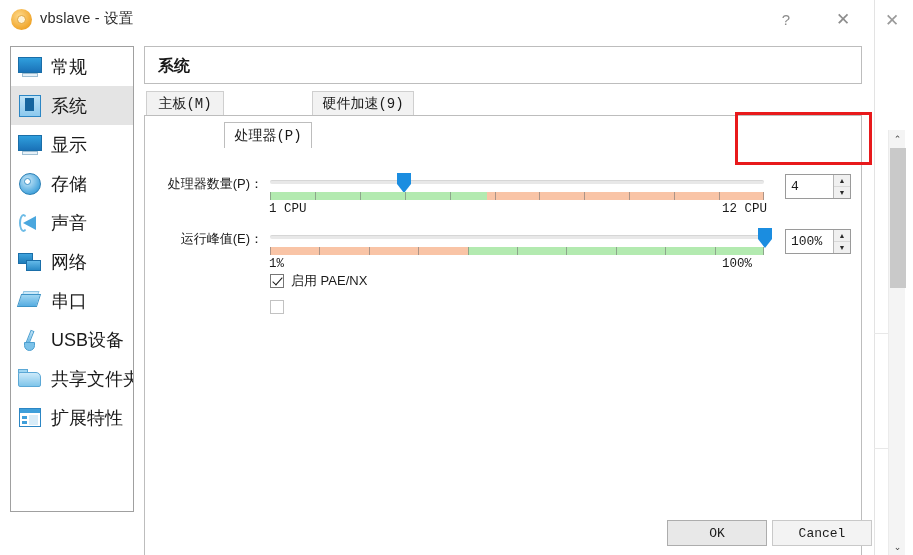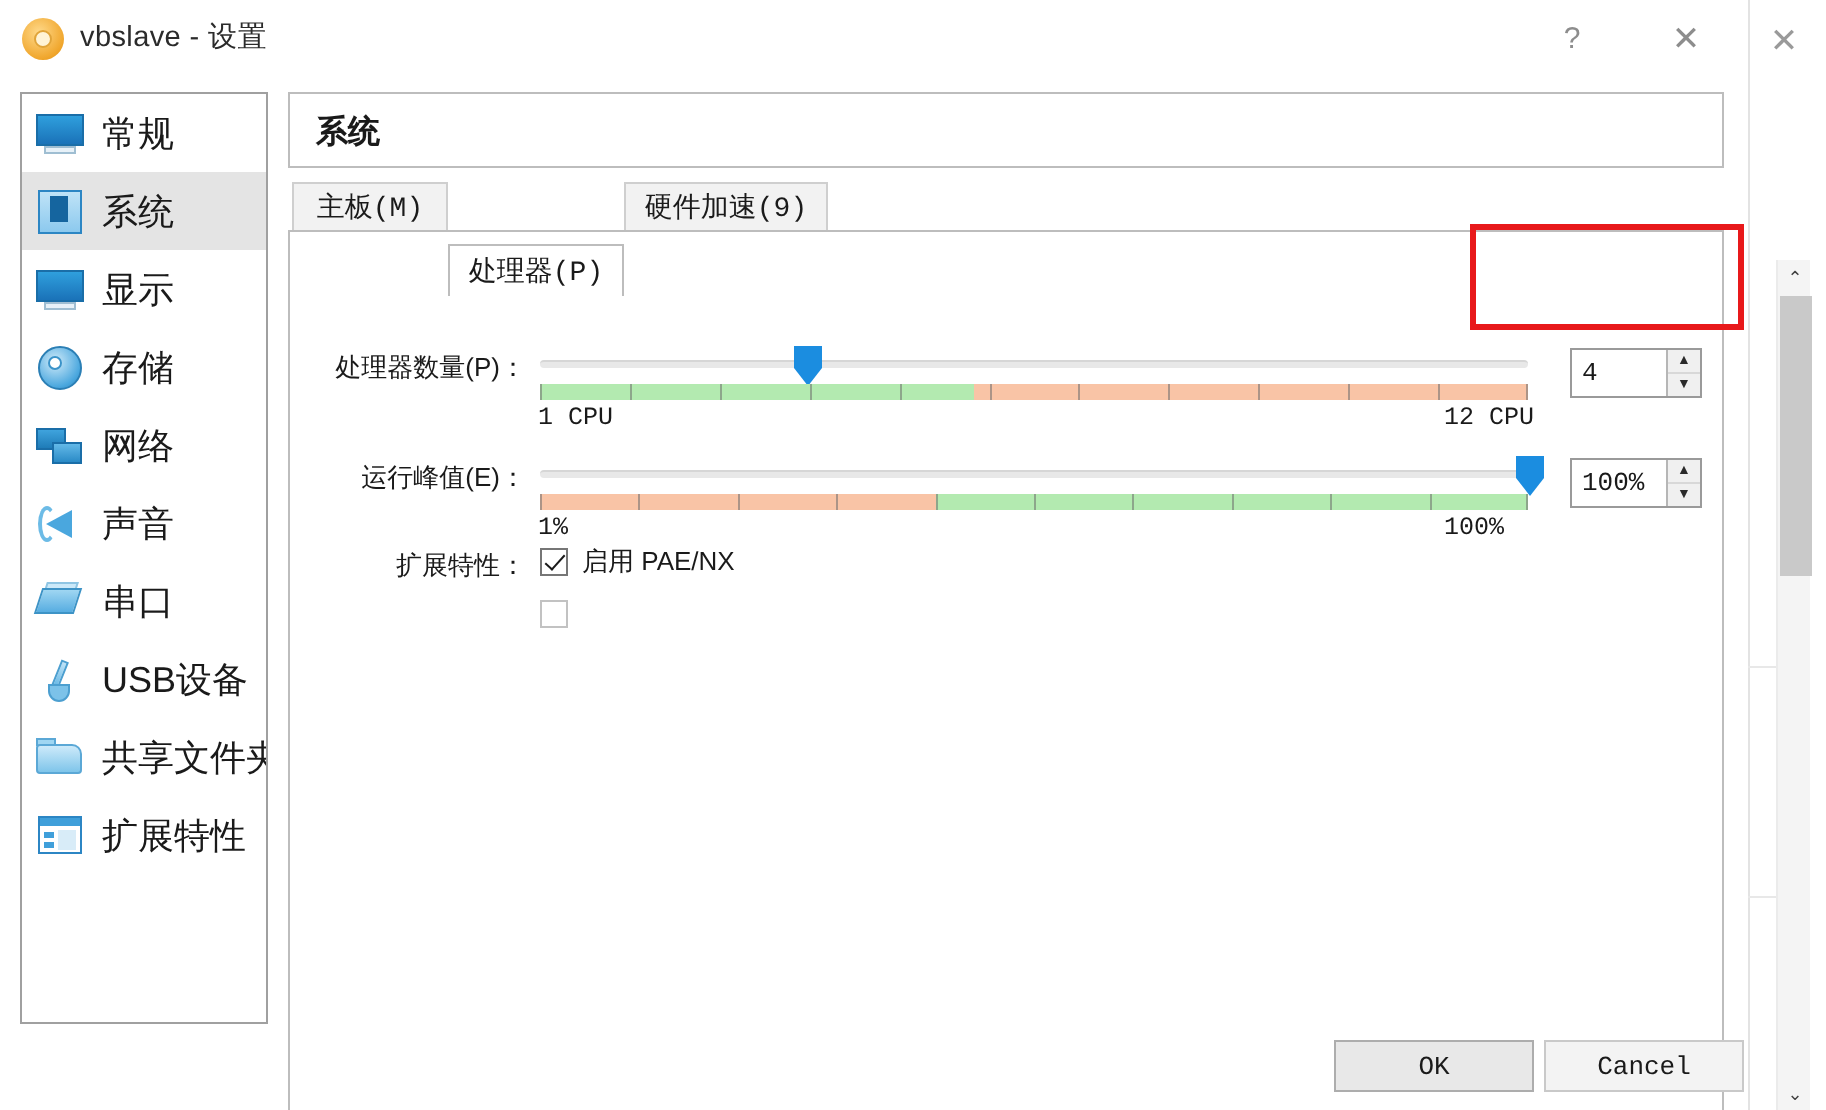--- a/index.html
+++ b/index.html
@@ -534,35 +534,35 @@
               <div class="disk"></div>
               <div class="disk-dot"></div>
             </div>
         </div>
         <div class="side-label">存储</div>
       </div>
 
       <div class="side-item">
         <div class="side-icon">
           <div class="ico">
+              <div class="spk-arc"></div>
+              <div class="spk"></div>
+            </div>
+        </div>
+        <div class="side-label">声音</div>
+      </div>
+
+      <div class="side-item">
+        <div class="side-icon">
+          <div class="ico">
               <div class="net-a"></div>
               <div class="net-b"></div>
             </div>
         </div>
         <div class="side-label">网络</div>
-      </div>
-
-      <div class="side-item">
-        <div class="side-icon">
-          <div class="ico">
-              <div class="spk-arc"></div>
-              <div class="spk"></div>
-            </div>
-        </div>
-        <div class="side-label">声音</div>
       </div>
 
       <div class="side-item">
         <div class="side-icon">
           <div class="ico">
               <div class="ser2"></div>
               <div class="ser"></div>
             </div>
         </div>
         <div class="side-label">串口</div>
@@ -694,21 +694,20 @@
         <div class="range-label" style="left:577px; top:141px;">100%</div>
 
         <div class="spin" style="left:640px; top:113px;">
           <div class="spin-val">100%</div>
           <div class="spin-btns">
             <div class="spin-up">▲</div>
             <div class="spin-down">▼</div>
           </div>
         </div>
 
-        <div class="row-label" style="left:0px; top:158px; width:118px;">扩展特性：</div>
 
         <div class="cb-row" style="left:125px; top:156px;">
           <div class="cbox checked"></div>
           <div class="cb-label">启用 PAE/NX</div>
         </div>
 
         <div class="cb-row disabled" style="left:125px; top:184px;">
           <div class="cbox disabled"></div>
         </div>
 

